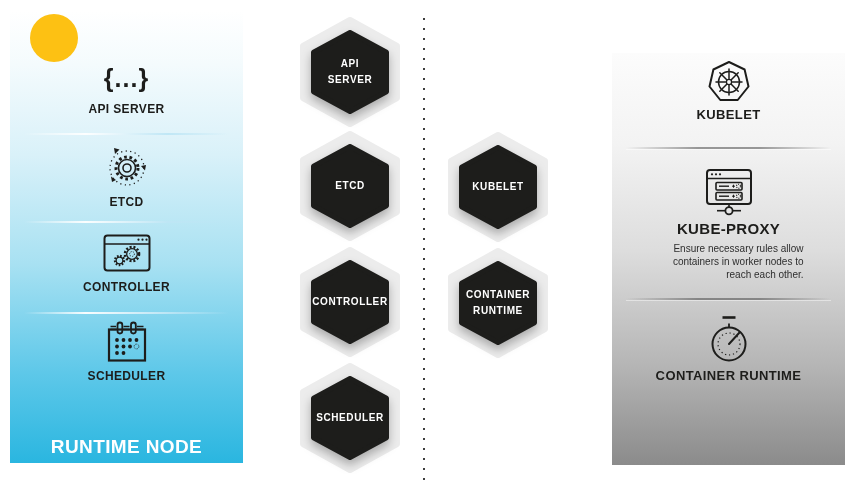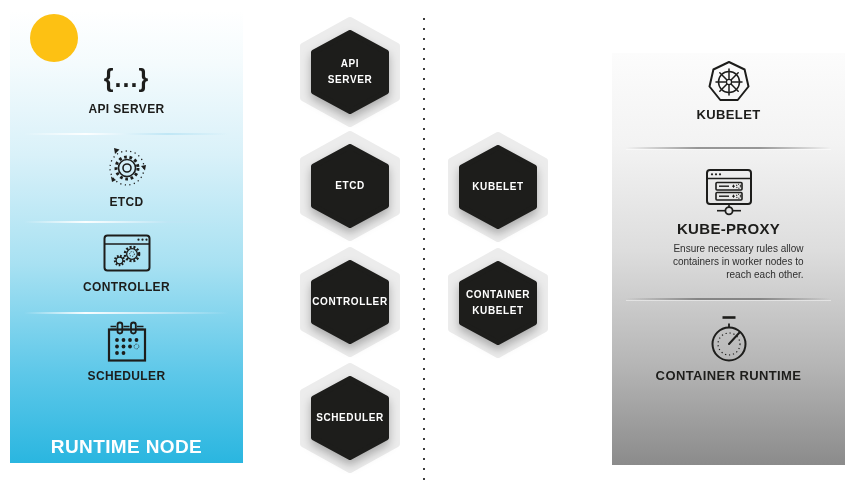--- a/index.html
+++ b/index.html
@@ -193,21 +193,21 @@
       <div class="hex-label">KUBELET</div>
     </div>
     <div class="hex-wrap" style="left:448px; top:248px;">
       <svg width="100" height="110" viewBox="0 0 100 110">
           <polygon points="50,3 97,28.9 97,81.1 50,107 3,81.1 3,28.9" fill="#ececec" stroke="#ececec" stroke-width="6" stroke-linejoin="round"></polygon>
         </svg>
       <svg class="hex-body-svg" width="100" height="110" viewBox="0 0 100 110">
           <polygon points="50,15.5 86.5,35.3 86.5,74.7 50,94.5 13.5,74.7 13.5,35.3" fill="#1d1d1b" stroke="#1d1d1b" stroke-width="5" stroke-linejoin="round"></polygon>
         </svg>
       <div class="hex-label">CONTAINER
-KUBELET</div>
+RUNTIME</div>
     </div>
   </div>
 
   <div class="panel worker-panel">
 
     <div class="section" style="top:6px;">
       <span class="icon">
         <svg width="48" height="46" viewBox="0 0 48 46" fill="none">
           <polygon points="24,3 39.6,10.5 43.5,27.5 32.7,41 15.3,41 4.5,27.5 8.4,10.5" stroke-width="2" stroke-linejoin="round"></polygon>
           <circle cx="24" cy="23" r="10.5" stroke-width="1.5"></circle>

